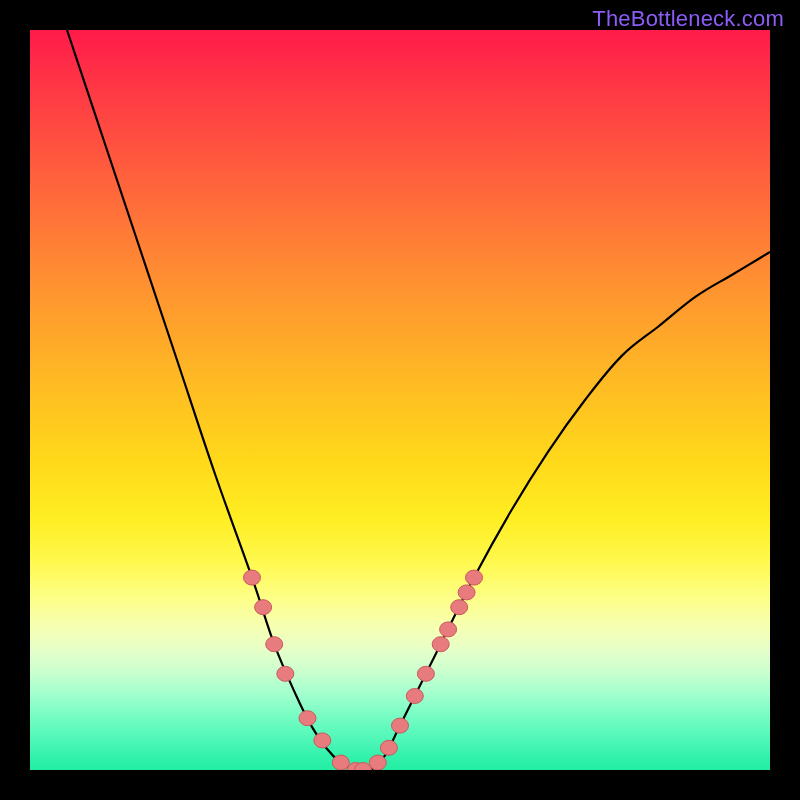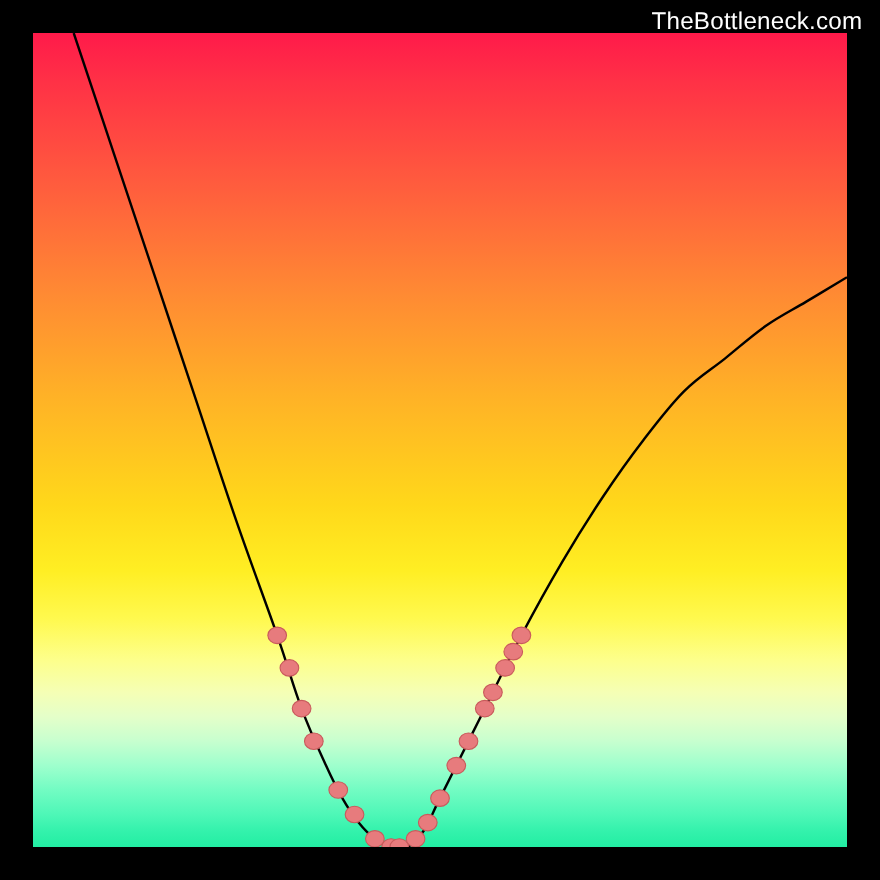--- a/index.html
+++ b/index.html
@@ -43,21 +43,21 @@
       #72fcc3 93%,
       #4ef7b7 96%,
       #34f2ac 98%,
       #22eea3 100%
     );
   }
   .watermark {
     position: absolute;
     top: 6px;
     right: 16px;
-    color: #ffffff;
+    color: #8b5cf6;
     font-size: 22px;
     letter-spacing: 0.2px;
     font-weight: 400;
   }
   svg.curve {
     position: absolute;
     top: 0;
     left: 0;
     width: 740px;
     height: 740px;

